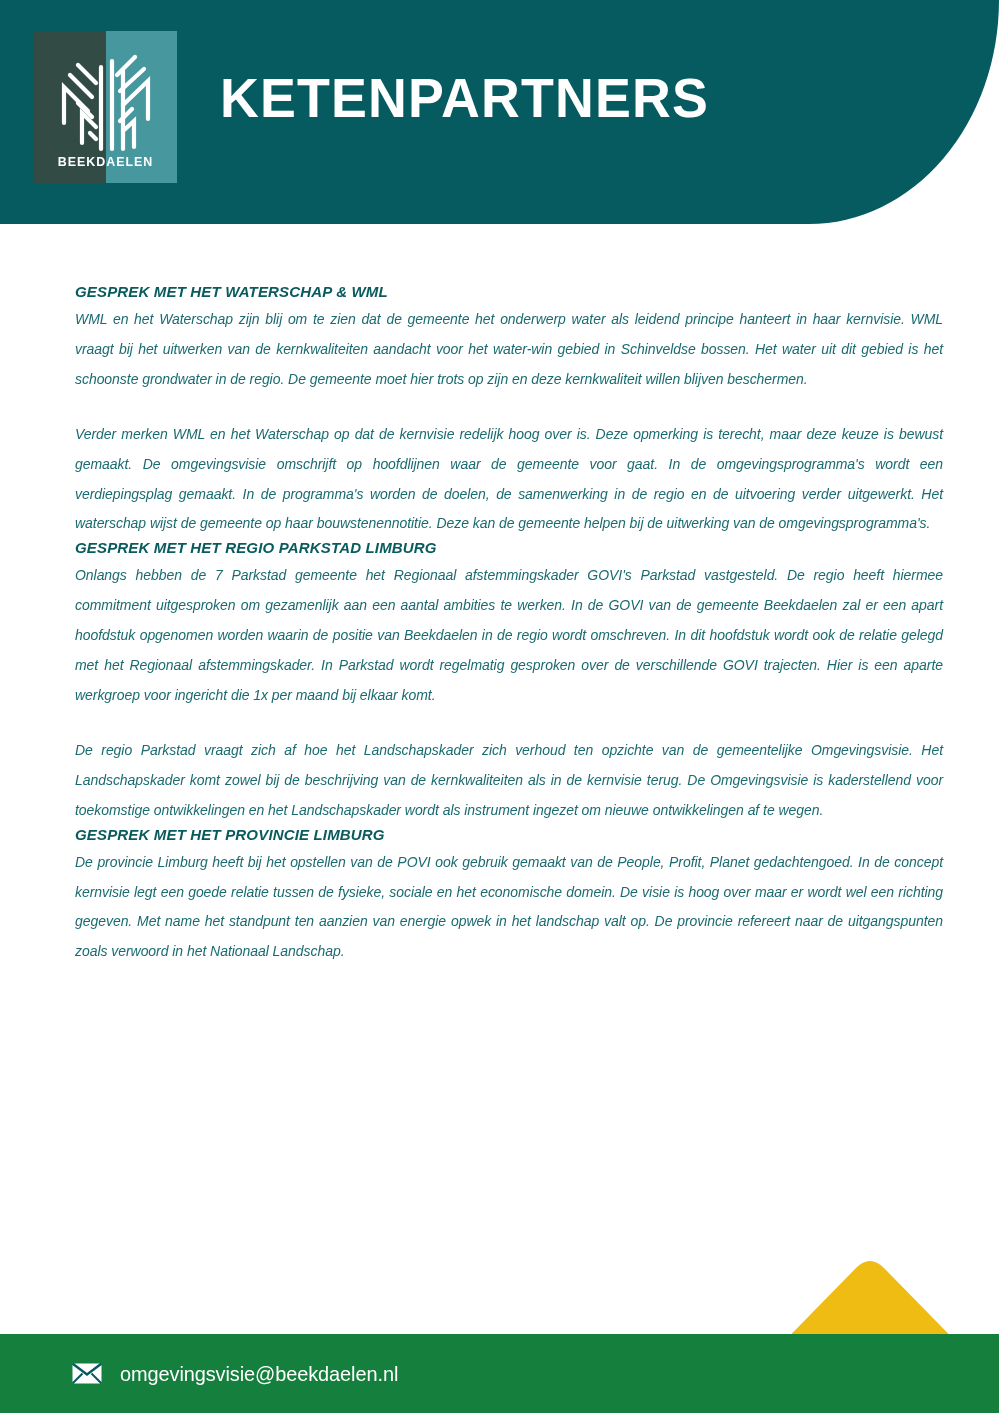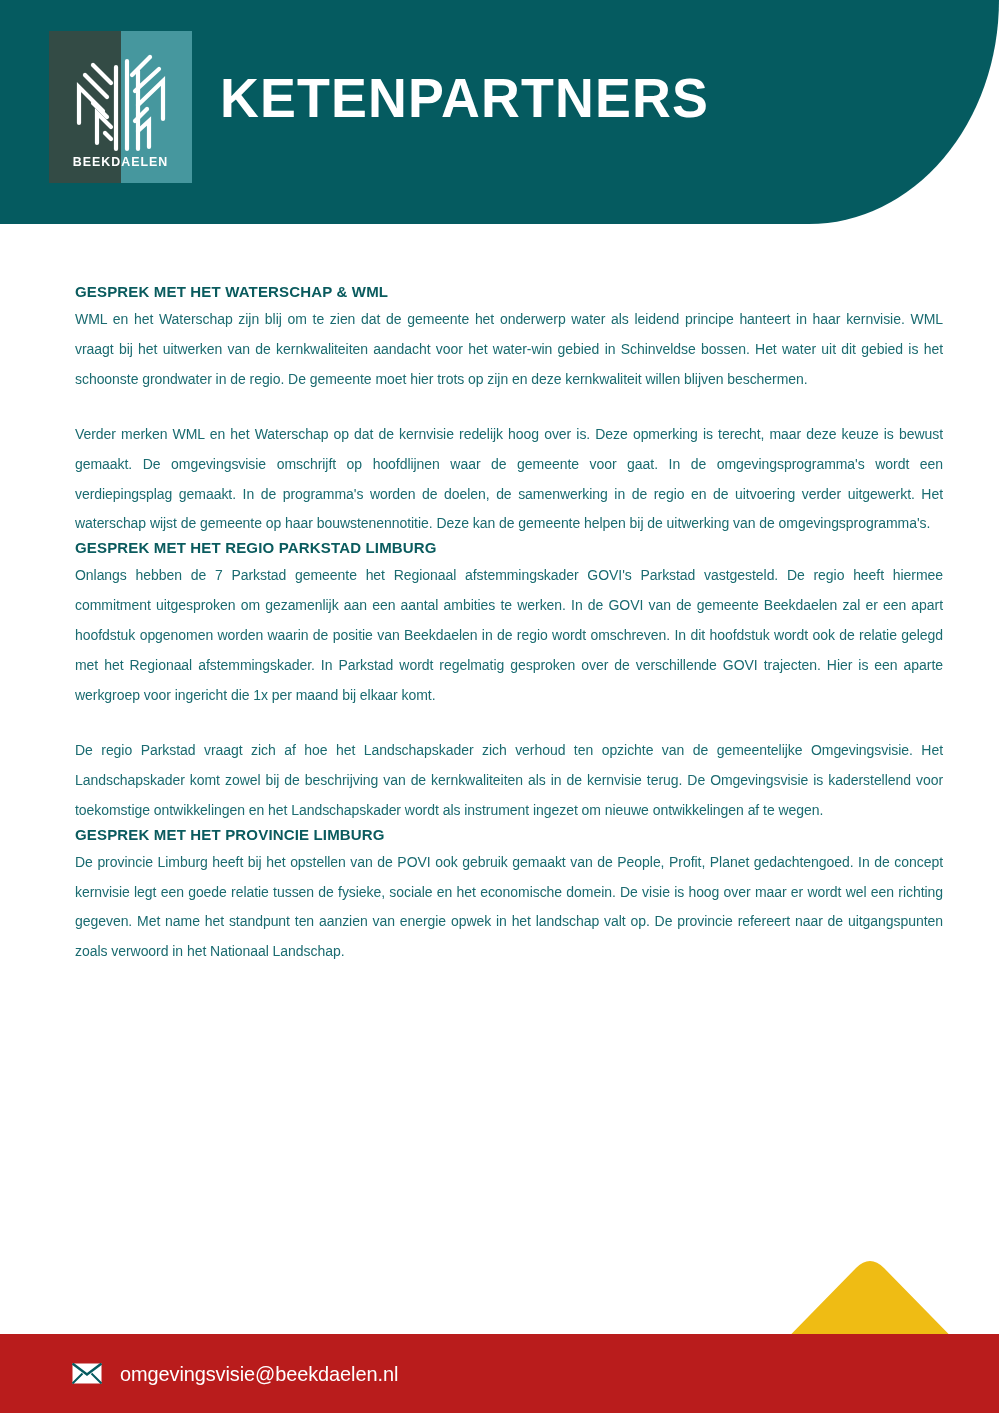--- a/index.html
+++ b/index.html
@@ -23,21 +23,21 @@
     left: 0;
     width: 999px;
     height: 224px;
     background: #055B60;
     border-bottom-right-radius: 190px 224px;
     overflow: hidden;
   }
 
   .logo {
     position: absolute;
-    left: 49px;
+    left: 34px;
     top: 31px;
     width: 143px;
     height: 152px;
     display: flex;
   }
   .logo-panel-left {
     width: 50%;
     height: 100%;
     background: #334B45;
   }
@@ -82,21 +82,21 @@
     white-space: nowrap;
   }
 
   
   .content {
     position: absolute;
     left: 75px;
     top: 283px;
     width: 868px;
   }
-  .section { margin-bottom: 0; }
+  .section { margin-bottom: 0; font-style: italic; }
   .section-heading {
     color: #0A5B5E;
     font-size: 15.5px;
     font-weight: bold;
     letter-spacing: 0.15px;
     margin: 0 0 4px 0;
     font-family: "Liberation Sans", sans-serif;
     transform: scaleX(0.97);
     transform-origin: left center;
   }
@@ -123,21 +123,21 @@
   }
   .chevron svg { display: block; }
 
   
   .footer {
     position: absolute;
     left: 0;
     top: 1334px;
     width: 999px;
     height: 79px;
-    background: #b91c1c;
+    background: #15803d;
     overflow: hidden;
   }
   .footer-inner {
     position: absolute;
     left: 72px;
     top: 0;
     height: 79px;
     display: flex;
     align-items: center;
     gap: 18px;

